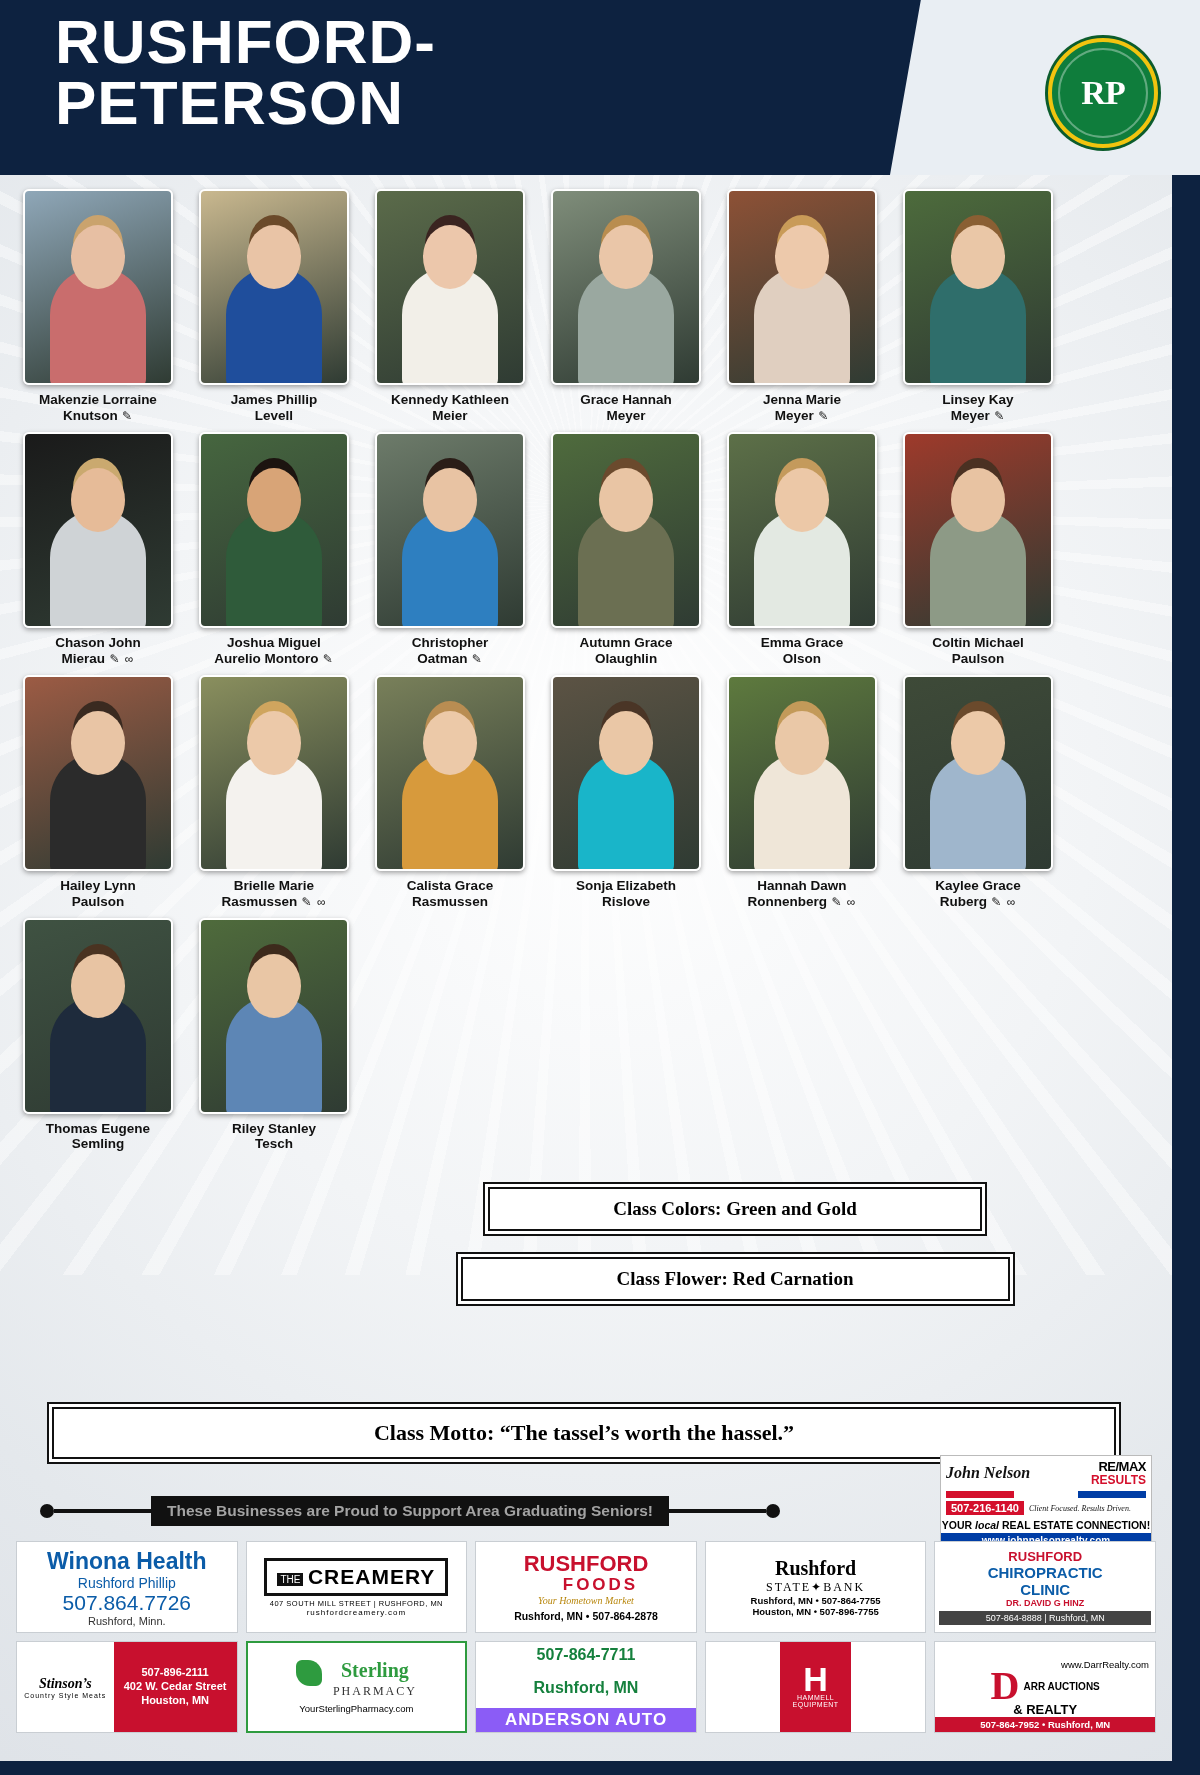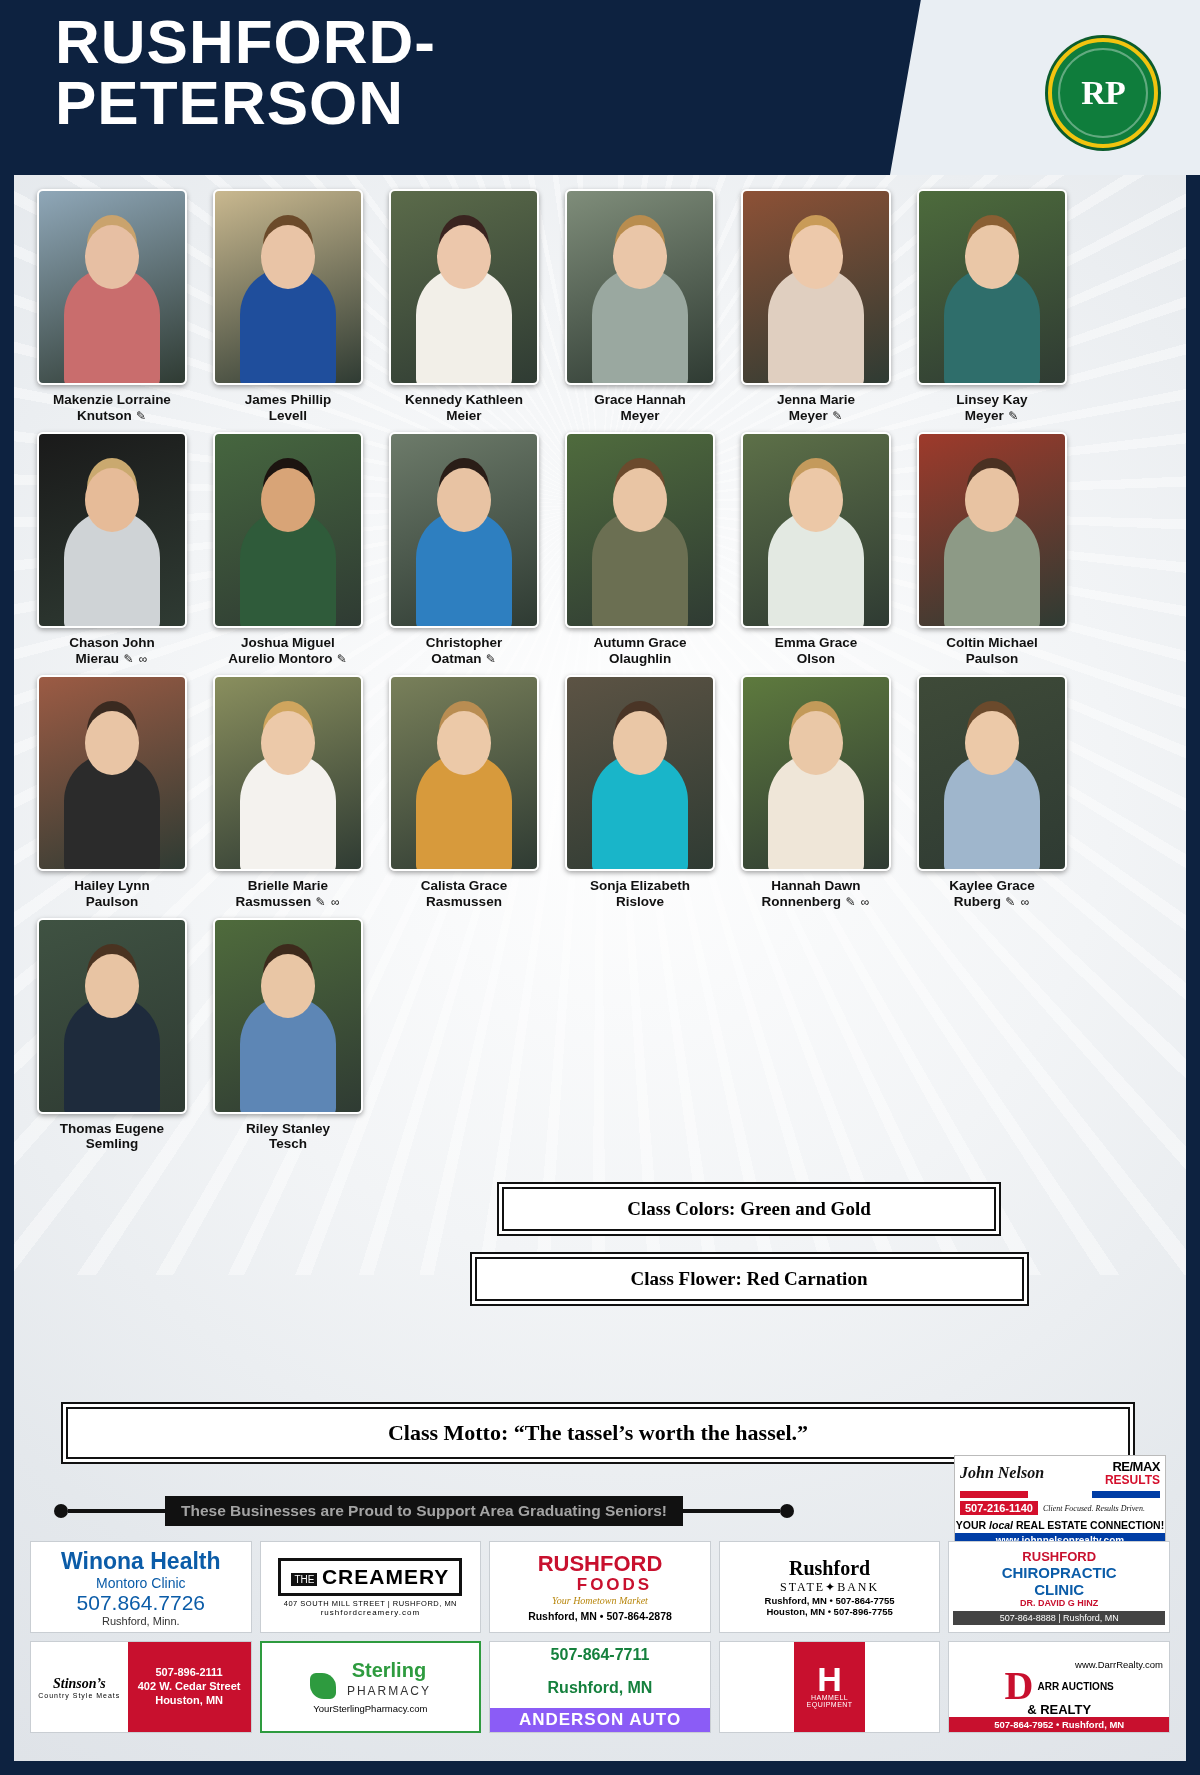--- a/index.html
+++ b/index.html
@@ -49,21 +49,21 @@
   .logo .rp{
     color:#ffffff;font-weight:bold;font-size:34px;letter-spacing:-1px;
     font-family:"Liberation Serif",serif;
   }
   .logo .ring{
     position:absolute;inset:6px;border-radius:50%;
     border:2px solid rgba(255,255,255,0.35);
   }
   
   .panel{
-    position:absolute;left:14px;top:175px;
+    position:absolute;left:0;top:175px;
     width:1172px;height:1586px;
     background:
       radial-gradient(circle at 52% 38%, #ffffff 0%, #f2f4f6 42%, #e4e8ec 78%, #dfe3e8 100%);
     overflow:hidden;
   }
   .rays{
     position:absolute;left:0;top:0;width:1172px;height:1100px;
     background:
       repeating-conic-gradient(from 0deg at 50% 30%,
         rgba(255,255,255,0) 0deg 3.2deg,
@@ -190,21 +190,21 @@
   .ad-chiro .ch1{color:#c8102e;font-size:13px;font-weight:bold;}
   .ad-chiro .ch2{color:#0b5ca8;font-size:15px;font-weight:bold;}
   .ad-chiro .ch3{color:#c8102e;font-size:9px;font-weight:bold;}
   .ad-chiro .ch4{background:#444;color:#fff;font-size:9px;width:100%;padding:2px 0;margin-top:3px;}
   .ad-stinson{flex-direction:row;padding:0;}
   .ad-stinson .left{flex:0 0 44%;height:100%;display:flex;flex-direction:column;align-items:center;justify-content:center;}
   .ad-stinson .right{flex:1 1 auto;height:100%;background:#c8102e;color:#fff;display:flex;flex-direction:column;align-items:center;justify-content:center;font-weight:bold;font-size:11px;line-height:1.25;}
   .ad-stinson .s1{font-family:"Liberation Serif",serif;font-style:italic;font-weight:bold;font-size:14px;}
   .ad-stinson .s2{font-size:7px;letter-spacing:1px;}
   .ad-sterling{border:2px solid #2e9b3f;flex-direction:column;}
-  .ad-sterling .row{display:flex;align-items:flex-end;gap:11px;}
+  .ad-sterling .row{display:flex;align-items:flex-start;gap:11px;font-family:Liberation Serif, serif;}
   .ad-sterling .leaf{width:26px;height:26px;background:#2e9b3f;border-radius:6px 14px 6px 14px;}
   .ad-sterling .st1{color:#2e9b3f;font-size:20px;font-weight:bold;line-height:1;}
   .ad-sterling .st2{font-size:12px;letter-spacing:2px;color:#333;}
   .ad-sterling .st3{font-size:9.5px;margin-top:4px;}
   .ad-anderson{padding:0;justify-content:space-between;}
   .ad-anderson .a1{color:#15803d;font-weight:bold;font-size:16px;line-height:1.15;margin-top:4px;}
   .ad-anderson .a2{background:#8b5cf6;color:#fff;width:100%;font-size:17px;font-weight:bold;letter-spacing:1px;padding:2px 0;}
   .ad-hammell{flex-direction:row;padding:0;}
   .ad-hammell .hl{flex:0 0 32%;height:100%;background:#c8102e;color:#fff;display:flex;flex-direction:column;align-items:center;justify-content:center;}
   .ad-hammell .hl .h1{font-size:34px;font-weight:bold;line-height:.8;}
@@ -479,21 +479,21 @@
         <span class="loc">local</span>
         <span>REAL ESTATE CONNECTION!</span>
       </div>
       <div class="r4">www.johnnelsonrealty.com</div>
     </div>
 
     <div class="sponsors">
 
       <div class="ad ad-winona">
         <div class="w1">Winona Health</div>
-        <div class="w2">Montoro Clinic</div>
+        <div class="w2">Rushford Phillip</div>
         <div class="w3">507.864.7726</div>
         <div class="w4">Rushford, Minn.</div>
       </div>
 
       <div class="ad ad-creamery">
         <div class="c-box">
           <span class="c1">THE</span>
           <span class="c2">CREAMERY</span>
         </div>
         <div class="c3">407 SOUTH MILL STREET | RUSHFORD, MN</div>

